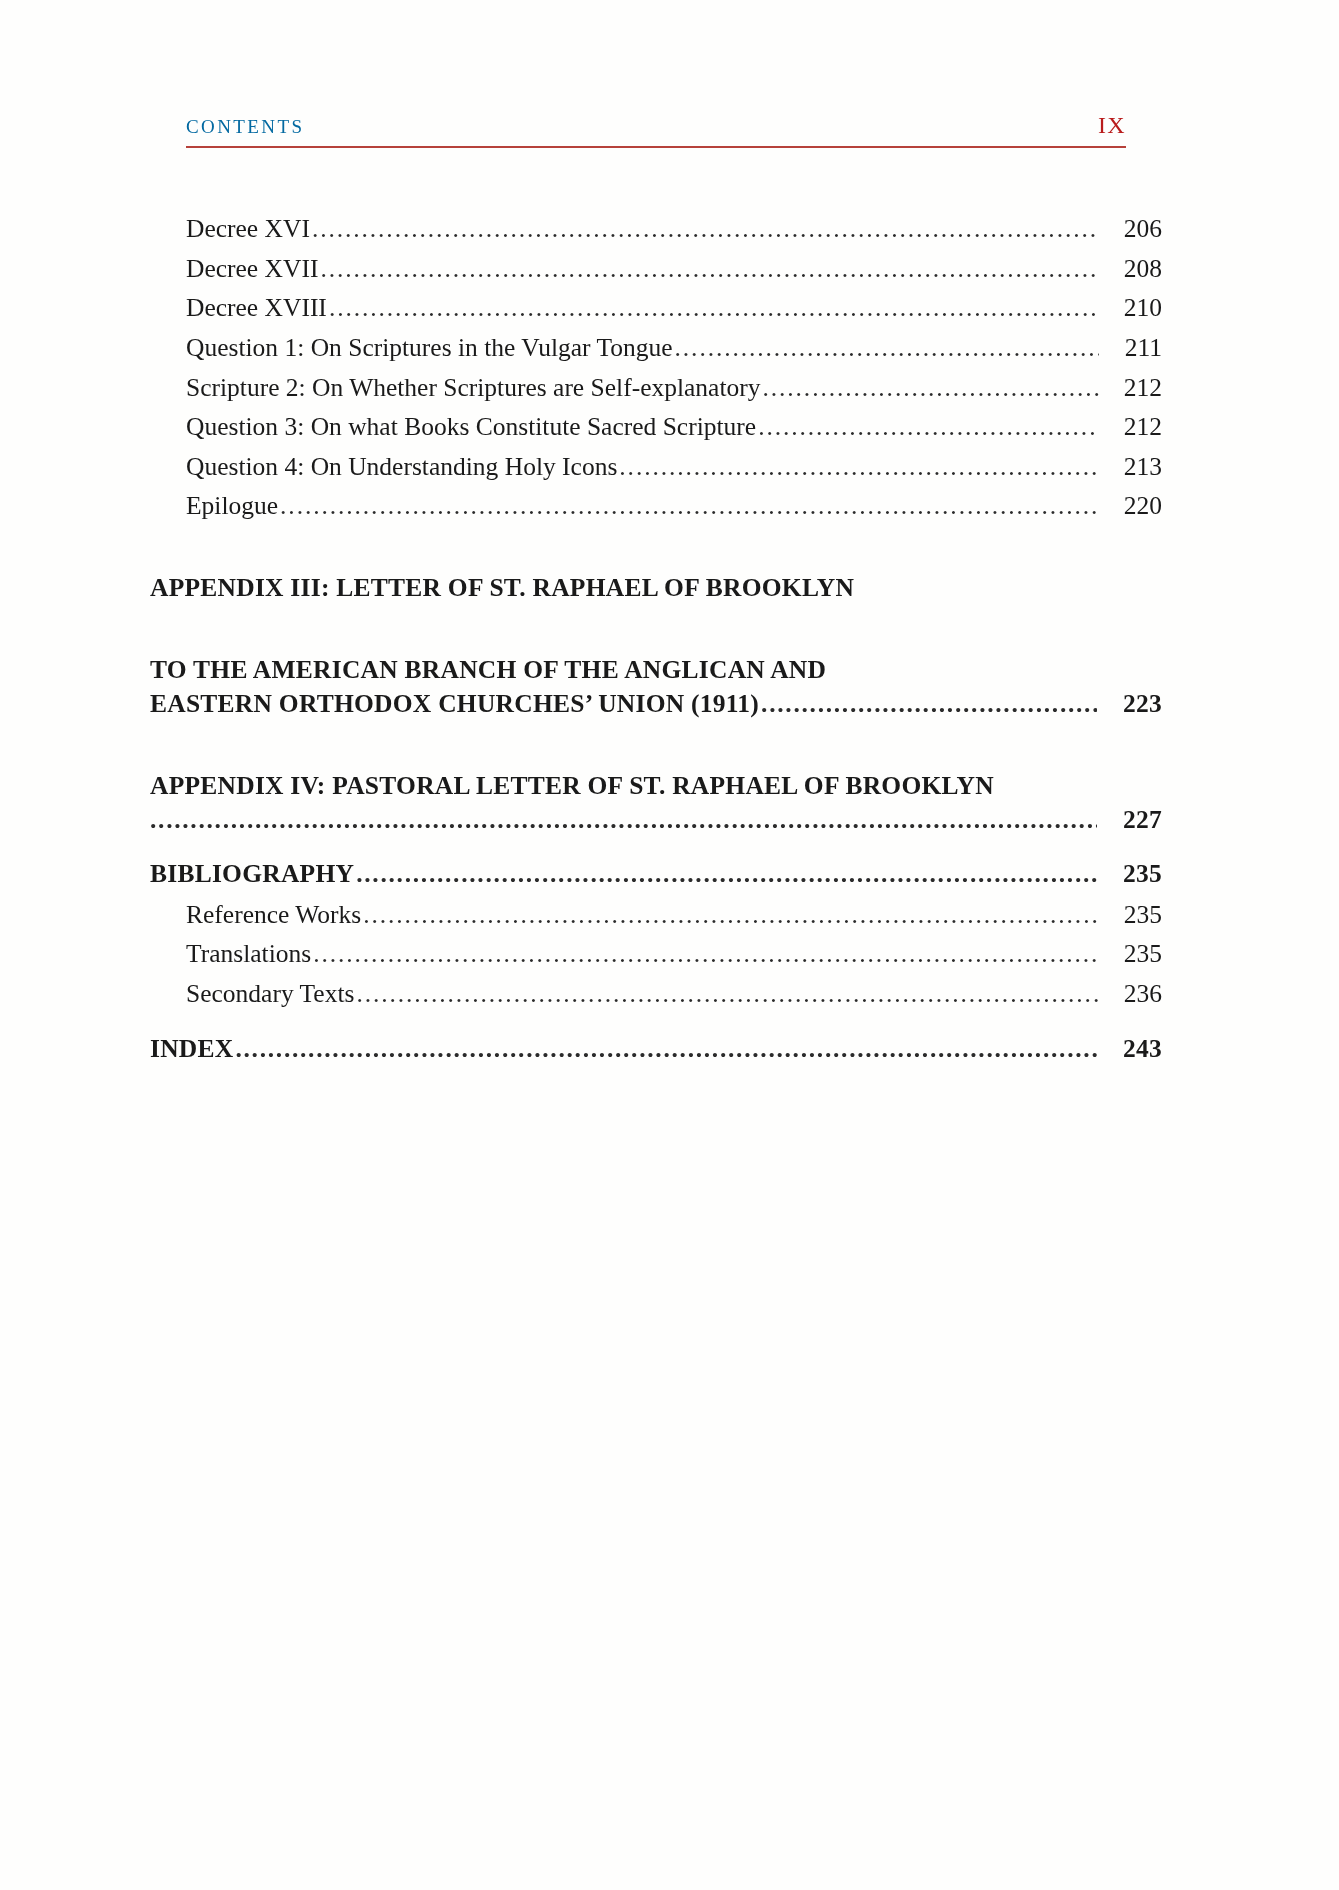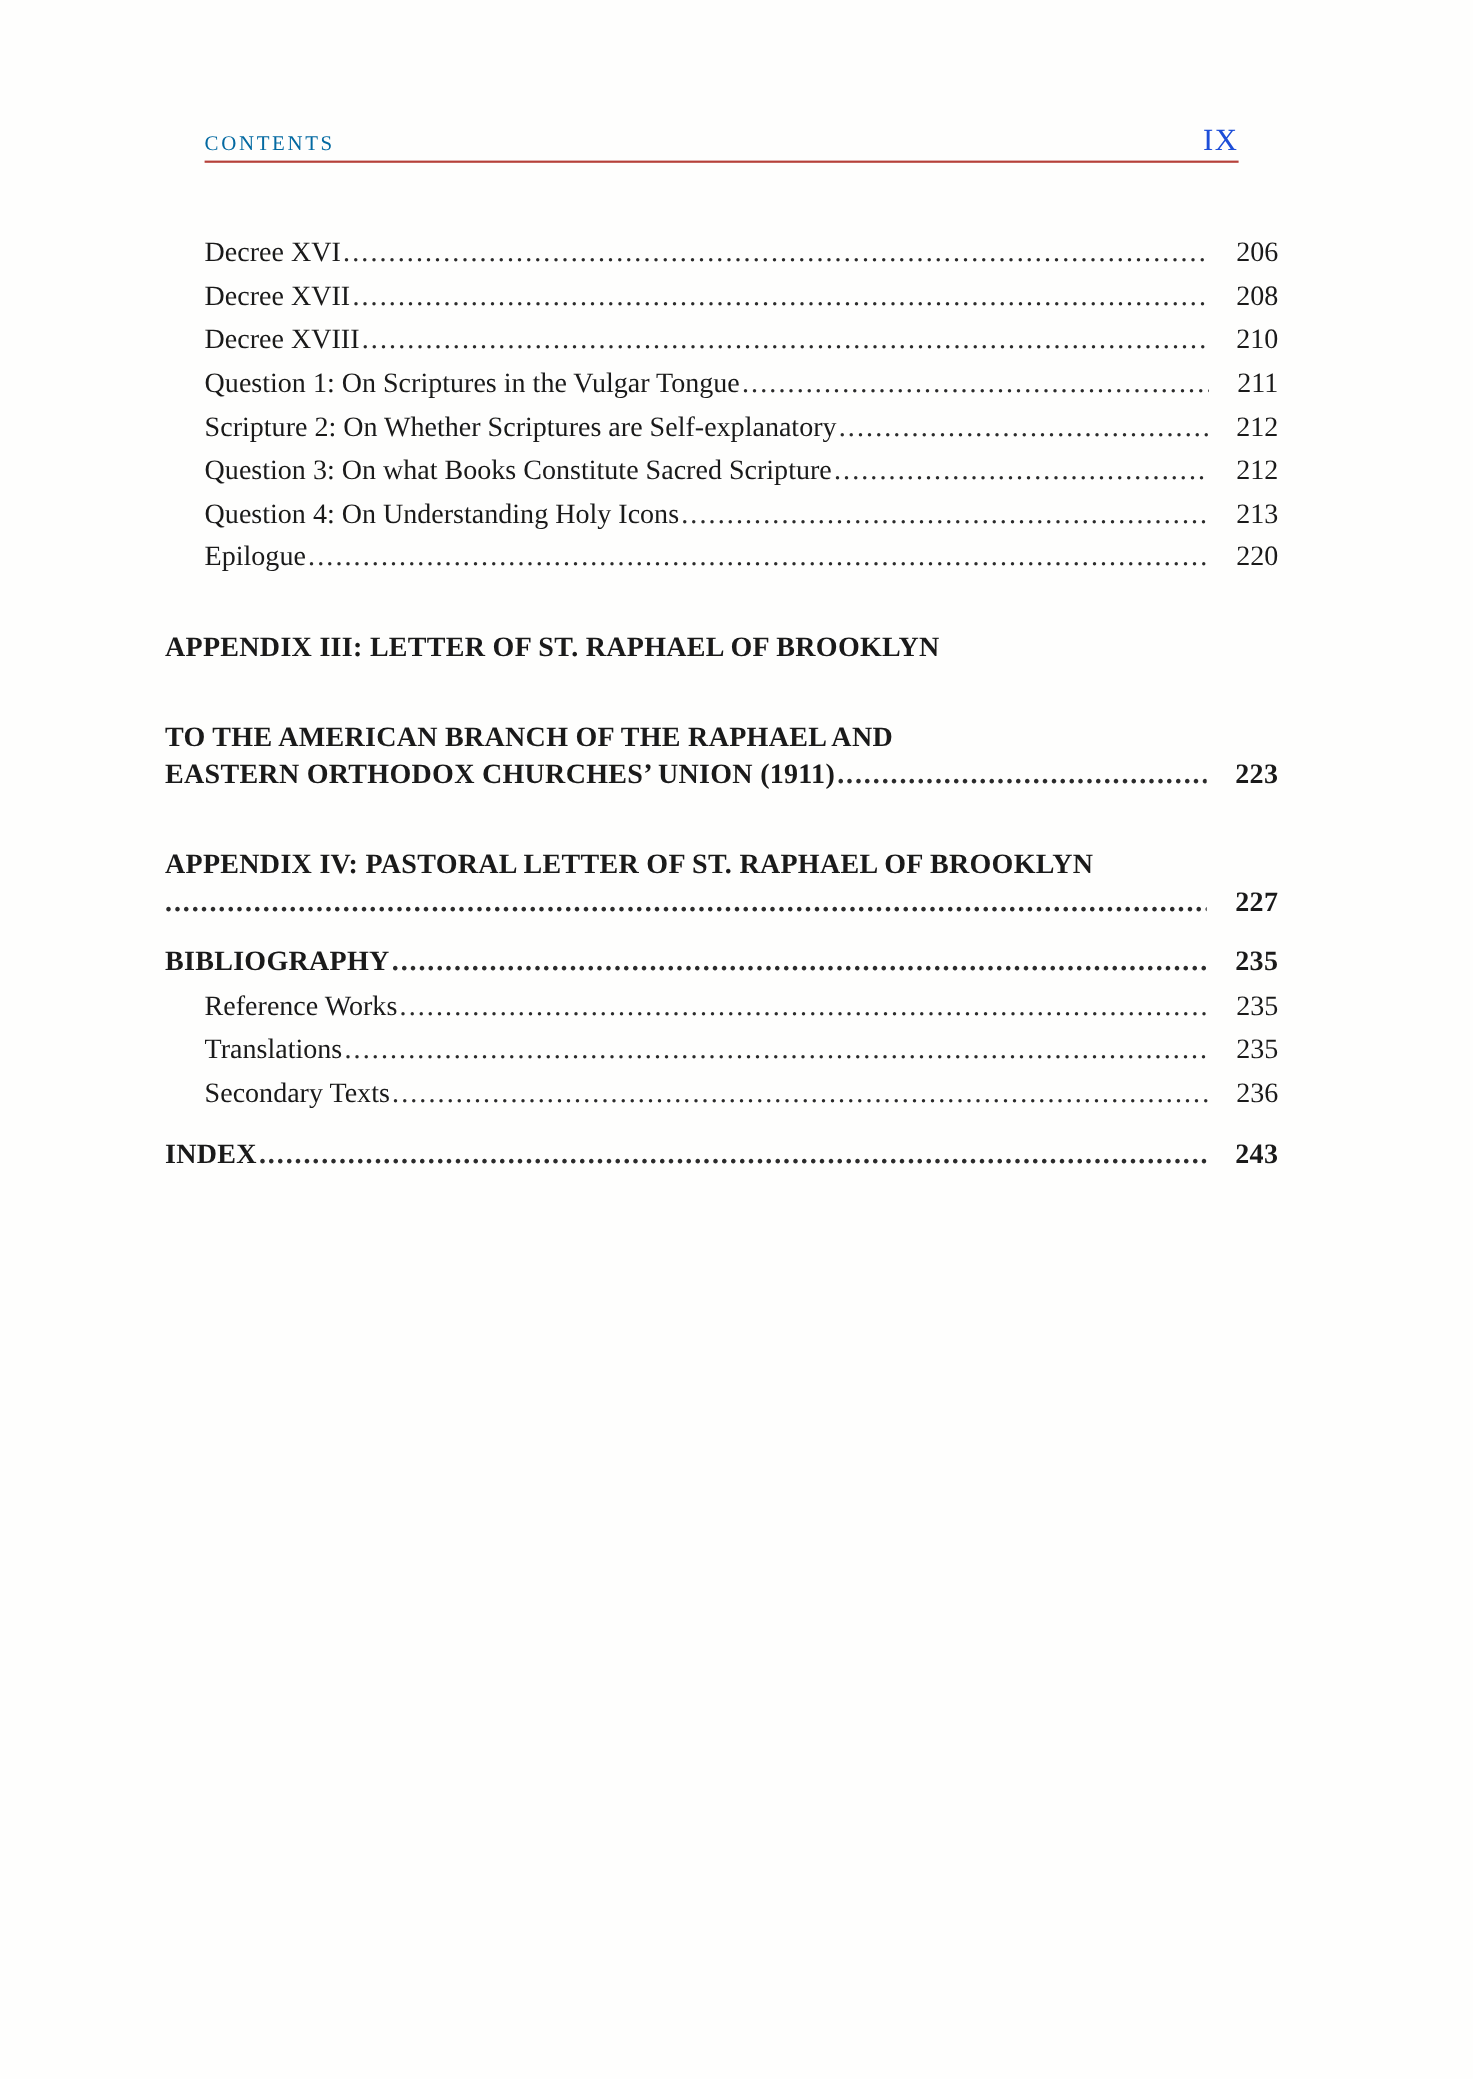--- a/index.html
+++ b/index.html
@@ -29,23 +29,23 @@
   }
   .runhead-title {
     font-size: 19px;
     letter-spacing: 2.4px;
     color: #0369a1;
     font-variant: small-caps;
     text-transform: uppercase;
     white-space: nowrap;
   }
   .runhead-folio {
-    font-size: 28px;
+    font-size: 24px;
     letter-spacing: 1.4px;
-    color: #1d4ed8;
+    color: #b91c1c;
     white-space: nowrap;
   }
   .runhead-rule {
     position: absolute;
     left: 186px;
     top: 146px;
     width: 940px;
     height: 1.6px;
     background: #b6413a;
   }
@@ -167,21 +167,21 @@
       <span class="folio">213</span>
     </div>
     <div class="entry lvl-sub">
       <span class="label">Epilogue</span>
       <span class="leader">............................................................................................................................................................................................................................</span>
       <span class="folio">220</span>
     </div>
 
     <div class="major-block">
       <div class="major-line">APPENDIX III: LETTER OF ST. RAPHAEL OF BROOKLYN</div>
-      <div class="major-line">TO THE AMERICAN BRANCH OF THE RAPHAEL AND</div>
+      <div class="major-line">TO THE AMERICAN BRANCH OF THE ANGLICAN AND</div>
       <div class="entry lvl-major">
         <span class="label">EASTERN ORTHODOX CHURCHES’ UNION (1911)</span>
         <span class="leader">............................................................................................................................................................................................................................</span>
         <span class="folio">223</span>
       </div>
     </div>
 
     <div class="major-block">
       <div class="major-line">APPENDIX IV: PASTORAL LETTER OF ST. RAPHAEL OF BROOKLYN</div>
       <div class="entry lvl-major">

